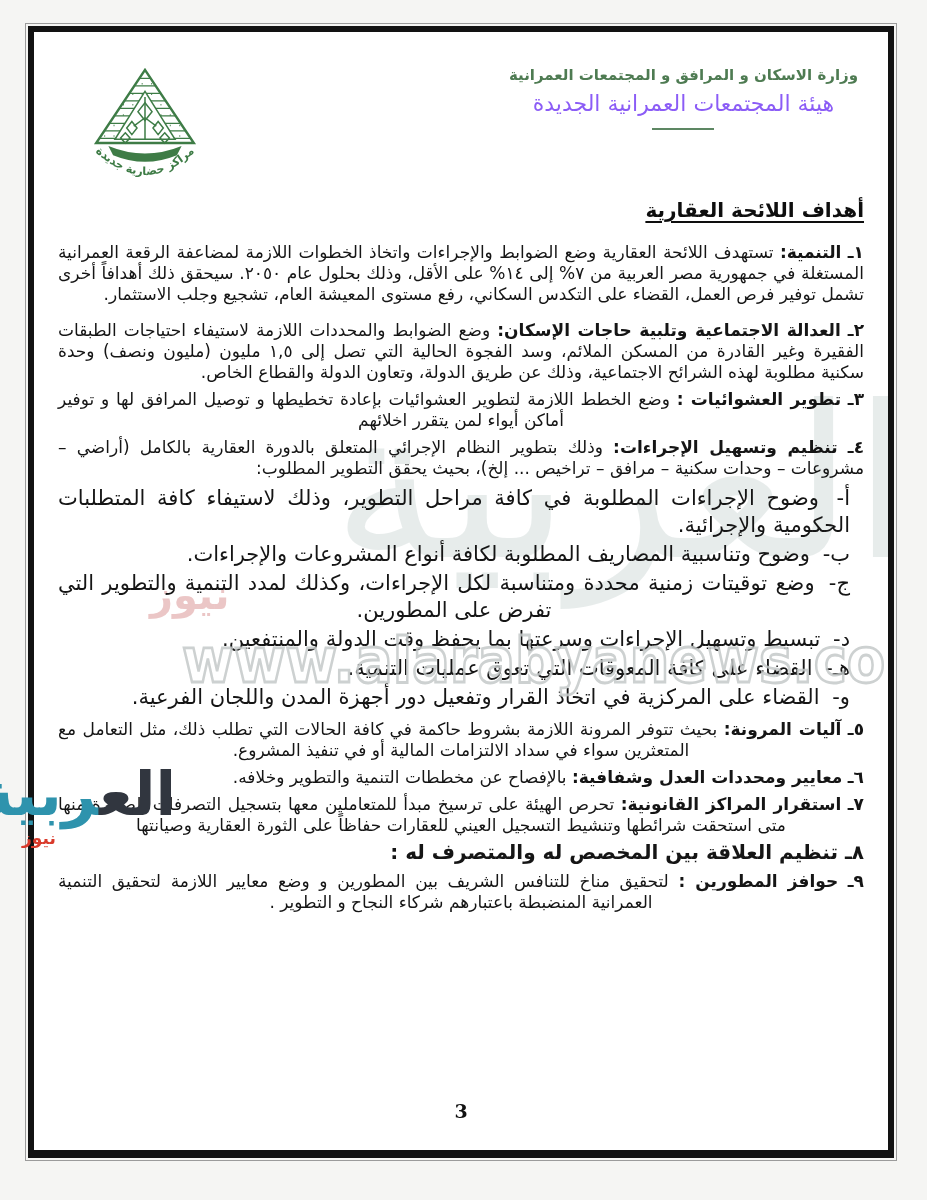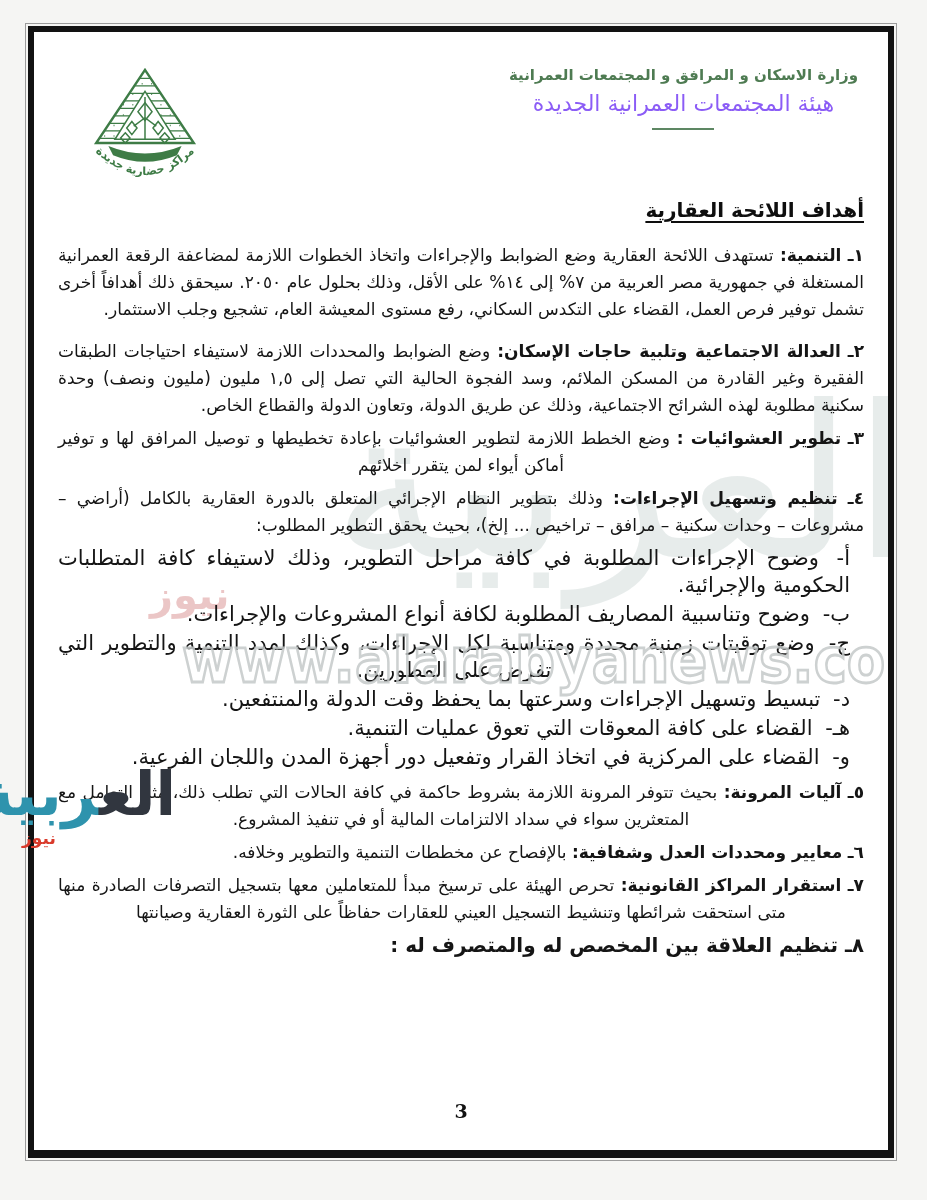--- a/index.html
+++ b/index.html
@@ -28,21 +28,21 @@
   
   .content{position:relative;z-index:2;padding:14px 24px 0;direction:rtl;color:#151515;}
   .hdr{position:relative;height:148px;}
   .logo-box{position:absolute;left:26px;top:16px;width:122px;height:134px;}
   .hdr-text{position:absolute;right:6px;top:20px;text-align:center;margin-left:35px;}
   .ministry{font-size:15px;font-weight:bold;color:#4e7b52;letter-spacing:1px;}
   .authority{font-size:22px;font-weight:normal;color:#8b5cf6;margin-top:7px;letter-spacing:1px;}
   .hdr-rule{width:62px;height:2px;background:#5d8763;margin:12px auto 0;}
   .title{text-align:right;font-size:20px;font-weight:bold;color:#0e0e0e;
          text-decoration:underline;text-underline-offset:4px;margin:4px 0 20px;}
-  .item{font-size:17px;line-height:27px;text-align:justify;margin:0 0 6px;}
+  .item{font-size:17px;line-height:21px;text-align:justify;margin:0 0 6px;}
   .item .num,.item .lead{font-weight:bold;}
   .gap-after{margin-bottom:15px;}
   .sub{font-size:21px;line-height:27px;text-align:justify;margin:0 0 2px;padding-right:14px;}
   .sub .letter{padding-left:6px;}
   .last-center{text-align-last:center;}
   .headline{font-size:20px;font-weight:bold;margin:6px 0 8px;text-align:right;}
   .page-num{position:absolute;left:0;right:0;bottom:28px;z-index:2;text-align:center;
             font-family:"DejaVu Serif",serif;font-size:19px;font-weight:bold;color:#111;}
 </style>
 </head>
@@ -160,20 +160,25 @@
         <span class="num">٧ـ</span>
         <span class="lead">استقرار المراكز القانونية:</span>
         <span>تحرص الهيئة على ترسيخ مبدأ للمتعاملين معها بتسجيل التصرفات الصادرة منها متى استحقت شرائطها وتنشيط التسجيل العيني للعقارات حفاظاً على الثورة العقارية وصيانتها</span>
       </p>
 
       <p class="item headline">
         <span class="num">٨ـ</span>
         <span class="lead">تنظيم العلاقة بين المخصص له والمتصرف له :</span>
       </p>
 
+      <p class="item last-center">
+        <span class="num">٩ـ</span>
+        <span class="lead">حوافز المطورين :</span>
+        <span>لتحقيق مناخ للتنافس الشريف بين المطورين و وضع معايير اللازمة لتحقيق التنمية العمرانية المنضبطة باعتبارهم شركاء النجاح و التطوير .</span>
+      </p>
 
     </div>
 
     <div class="page-num">3</div>
   </div>
 
   <div class="side-brand">
     <div class="big"><span class="bd">الع</span><span class="bt">ربية</span></div>
     <div class="news">نيوز</div>
   </div>

